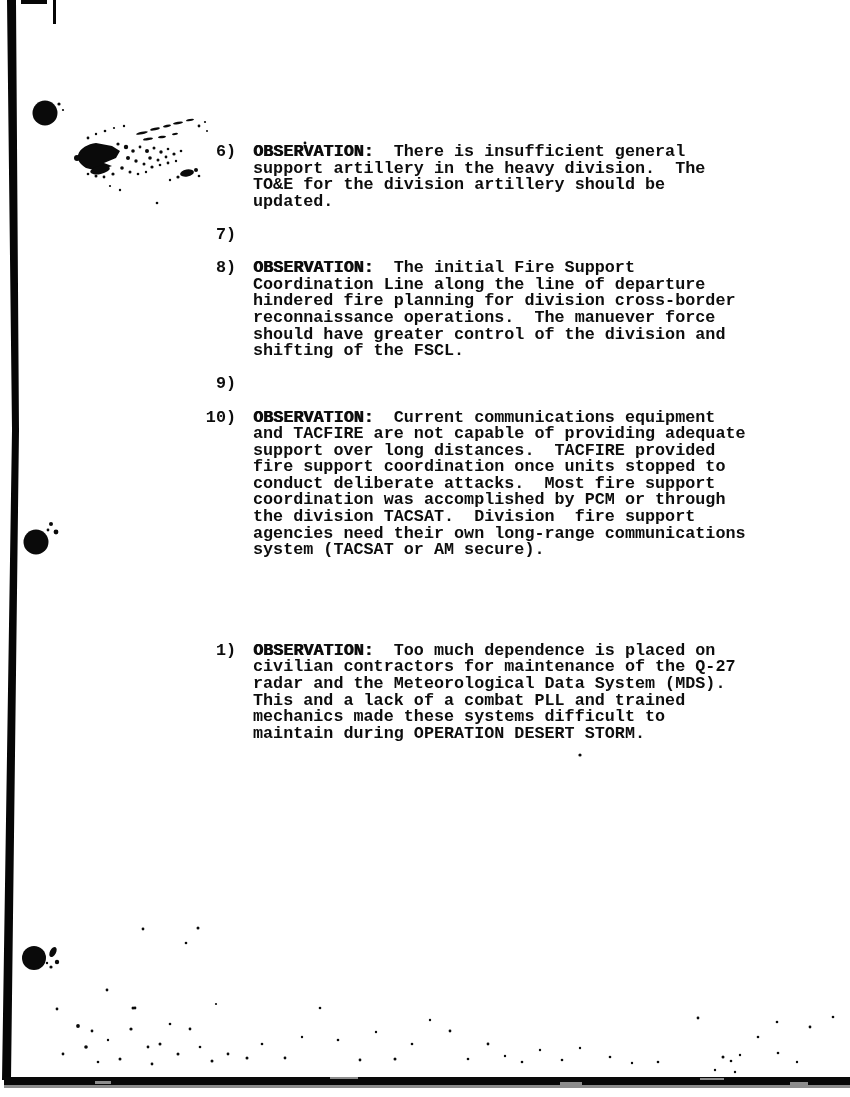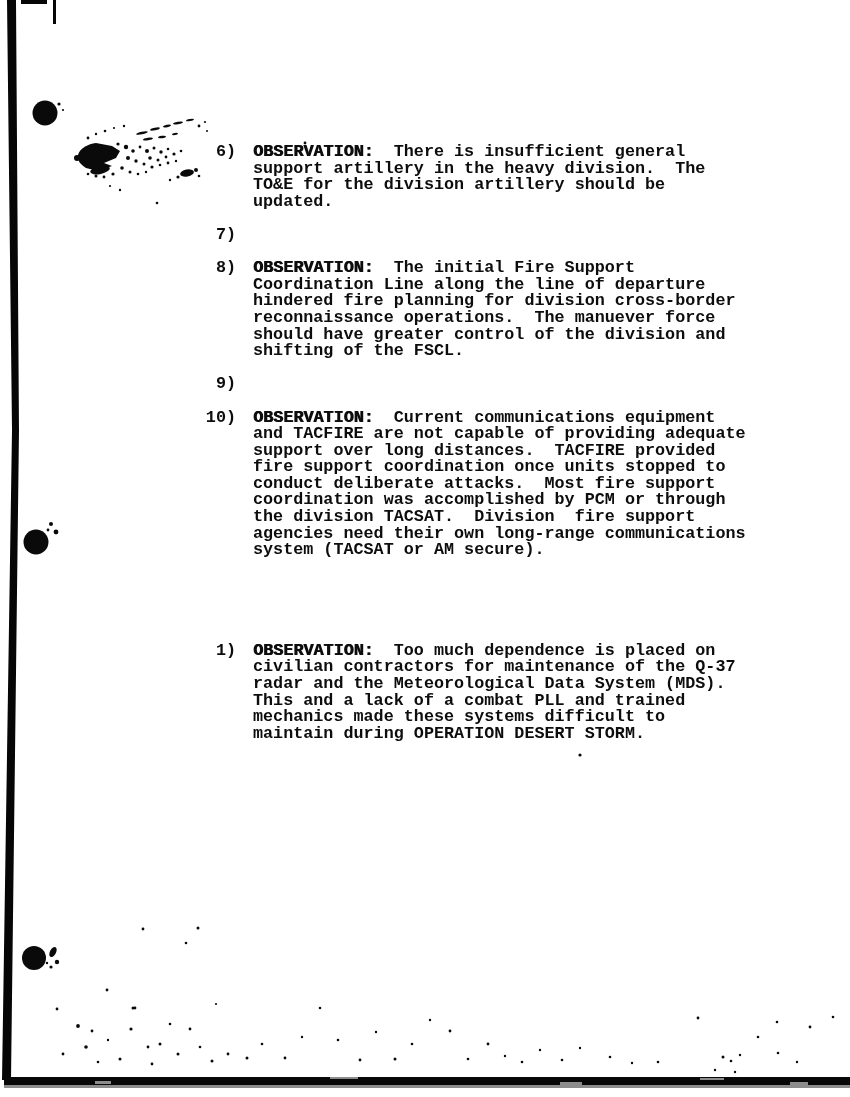--- a/index.html
+++ b/index.html
@@ -244,21 +244,21 @@
 conduct deliberate attacks.  Most fire support
 coordination was accomplished by PCM or through
 the division TACSAT.  Division  fire support
 agencies need their own long-range communications
 system (TACSAT or AM secure).</span></div>
     </div>
 
     <div class="obs-item">
       <div class="obs-num">1)</div>
       <div class="obs-text"><span class="obs-label">OBSERVATION:</span><span>  Too much dependence is placed on
-civilian contractors for maintenance of the Q-37
+civilian contractors for maintenance of the Q-27
 radar and the Meteorological Data System (MDS).
 This and a lack of a combat PLL and trained
 mechanics made these systems difficult to
 maintain during OPERATION DESERT STORM.</span></div>
     </div>
 
   </div>
 </div>
 
 </body></html>

